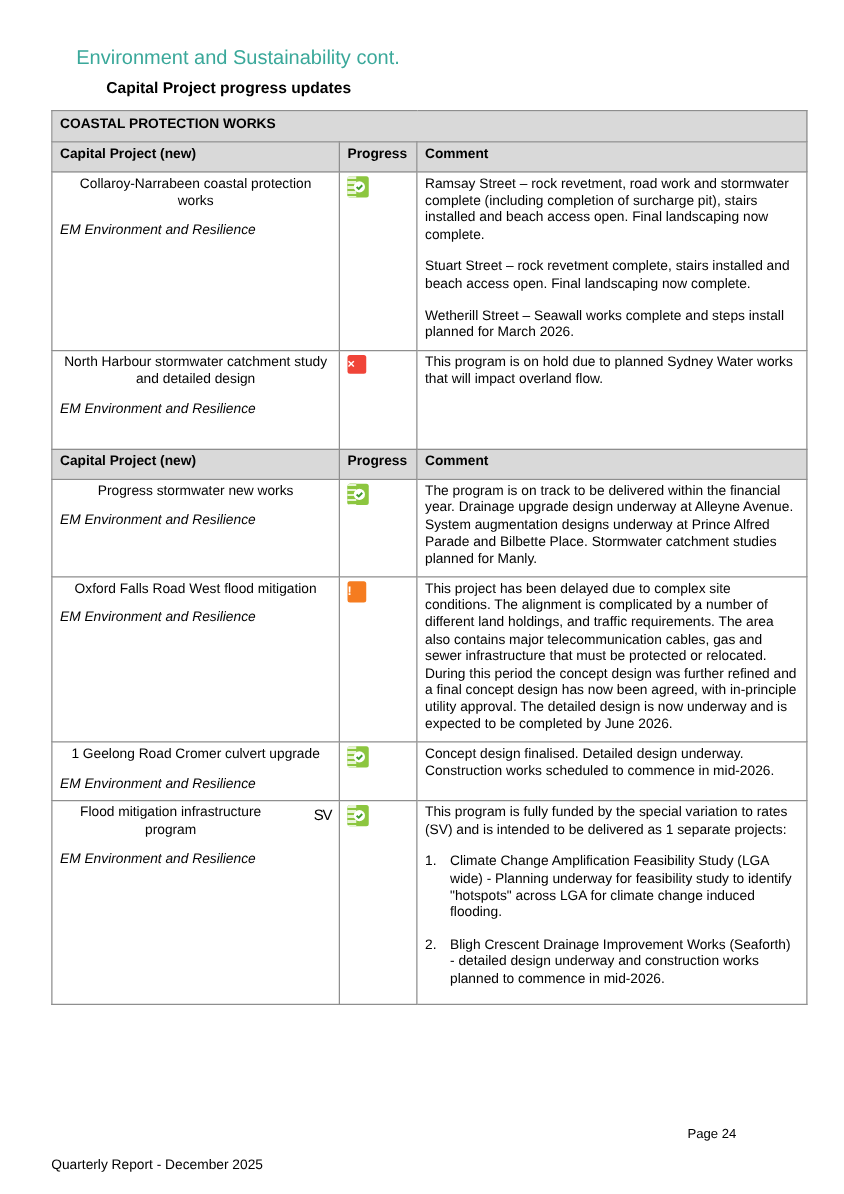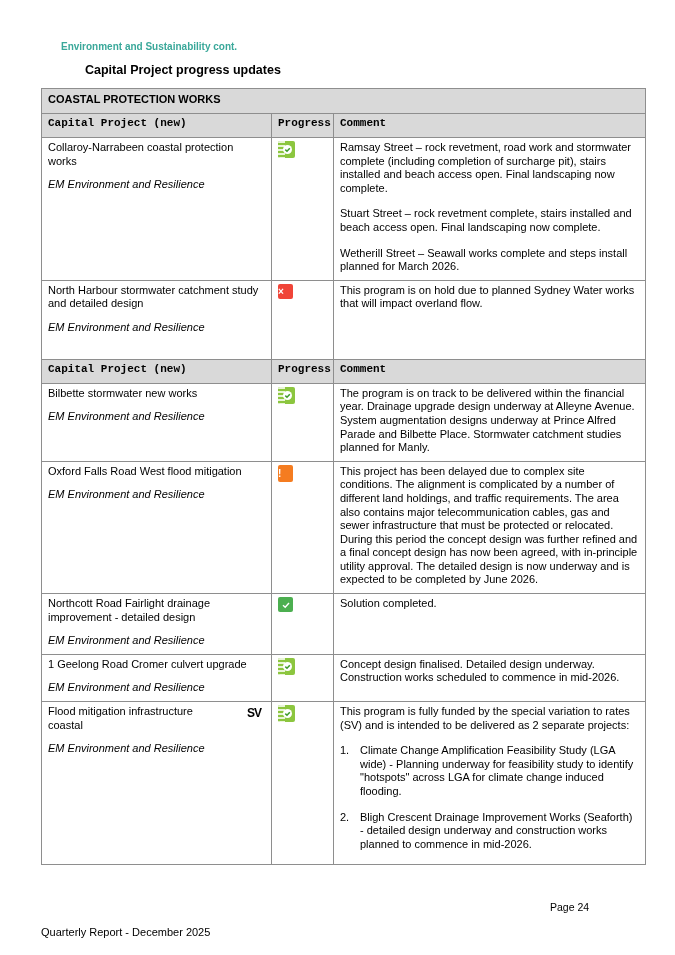--- a/index.html
+++ b/index.html
@@ -6,21 +6,21 @@
   html, body { width: 675px; height: 955px; background: #ffffff; }
   body {
     position: relative;
     font-family: "Liberation Sans", sans-serif;
     color: #000000;
     font-size: 11px;
     line-height: 13.6px;
   }
   .section-title {
     position: absolute; left: 41px; top: 40px;
-    color: #3aa89a; font-weight: bold; font-size: 10px; padding-left: 20px;
+    color: #3aa89a; font-weight: normal; font-size: 16px; padding-left: 20px;
   }
   .page-heading {
     position: absolute; left: 41px; top: 64px;
     font-weight: bold; font-size: 12.5px; margin-left: 44px;
   }
   table.progress {
     position: absolute; left: 41px; top: 88px;
     width: 604px;
     border-collapse: collapse;
     table-layout: fixed;
@@ -40,44 +40,44 @@
     padding: 2px 6px 10px 6px;
     line-height: 13px;
   }
   tr.goal b { font-weight: bold; }
   tr.section td {
     background: #d9d9d9; font-weight: bold;
     height: 25px; padding: 4px 6px;
   }
   tr.colhead th {
     background: #d9d9d9; font-weight: bold;
-    height: 24px; padding: 3px 6px; font-family: Liberation Mono, monospace;
-  }
-  .project-name { display: block; }
+    height: 24px; padding: 3px 6px;
+  }
+  .project-name { display: block; text-align: center; }
   .owner { display: block; font-style: italic; margin-top: 10px; }
   .para { display: block; }
   .para + .para { margin-top: 12px; }
   td.prog { text-align: center; padding-top: 5px; }
   .status-icon {
     display: inline-block; width: 17px; height: 17px;
     border-radius: 2px; position: relative; vertical-align: top;
   }
   .st-ontrack { background: #8cc63f; }
   .st-ontrack::before {
     content: ""; position: absolute; left: 0; top: 0; width: 7px; height: 17px;
     background: repeating-linear-gradient(180deg, #e8f5d6 0 2px, #8cc63f 2px 4px);
     border-radius: 2px 0 0 2px;
   }
   .st-ontrack svg, .st-complete svg { position: absolute; left: 3px; top: 3px; }
   .st-hold { background: #f04438; width: 15px; height: 15px; color: #fff; font-size: 10px; line-height: 15px; font-weight: bold; }
   .st-delay { background: #f57c20; width: 15px; height: 17px; color: #fff; font-size: 10px; line-height: 17px; font-weight: bold; }
   .st-complete { background: #4caf50; width: 15px; height: 15px; }
   .sv-badge {
-    float: right; width: 22px; text-align: center; margin-top: 0px;
-    font-weight: bold; font-size: 12px; line-height: 11px; letter-spacing: -1px;
+    float: right; width: 22px; text-align: right; margin-top: 0px;
+    font-weight: normal; font-size: 12px; line-height: 11px; letter-spacing: -1px;
   }
   .sv-badge .tiny { display: block; font-size: 3px; line-height: 3px; font-weight: normal; letter-spacing: 0; color: #333; }
   ol.sub { list-style: none; margin-top: 12px; }
   ol.sub li { position: relative; padding-left: 20px; }
   ol.sub li + li { margin-top: 12px; }
   ol.sub li .num { position: absolute; left: 0; top: 0; }
   .footer-left { position: absolute; left: 41px; top: 901px; font-size: 11px; margin-top: 25px; }
   .footer-right { position: absolute; left: 550px; top: 901px; font-size: 10.5px; }
 </style>
 </head>
@@ -137,21 +137,21 @@
     </tr>
 
     <tr class="colhead">
       <th>Capital Project (new)</th>
       <th>Progress</th>
       <th>Comment</th>
     </tr>
 
     <tr style="height:76px">
       <td>
-        <span class="project-name">Bilbette stormwater new works</span>
+        <span class="project-name">Progress stormwater new works</span>
         <span class="owner">EM Environment and Resilience</span>
       </td>
       <td class="prog">
         <span class="status-icon st-ontrack">
           <svg width="11" height="11" viewBox="0 0 11 11">
               <circle cx="6.5" cy="5.5" r="4.5" fill="#ffffff"></circle>
               <path d="M4.3 5.6 L6 7.2 L8.8 4.2" stroke="#3d9a2b" stroke-width="1.5" fill="none"></path>
             </svg>
         </span>
       </td>
@@ -166,36 +166,20 @@
         <span class="owner">EM Environment and Resilience</span>
       </td>
       <td class="prog">
         <span class="status-icon st-delay">!</span>
       </td>
       <td>
         <span class="para">This project has been delayed due to complex site conditions. The alignment is complicated by a number of different land holdings, and traffic requirements. The area also contains major telecommunication cables, gas and sewer infrastructure that must be protected or relocated. During this period the concept design was further refined and a final concept design has now been agreed, with in-principle utility approval. The detailed design is now underway and is expected to be completed by June 2026.</span>
       </td>
     </tr>
 
-    <tr style="height:60px">
-      <td>
-        <span class="project-name">Northcott Road Fairlight drainage improvement - detailed design</span>
-        <span class="owner">EM Environment and Resilience</span>
-      </td>
-      <td class="prog">
-        <span class="status-icon st-complete">
-          <svg width="10" height="10" viewBox="0 0 10 10" style="left:2.5px;top:2.5px">
-              <path d="M2 5.2 L4.2 7.2 L8 3" stroke="#ffffff" stroke-width="1.4" fill="none"></path>
-            </svg>
-        </span>
-      </td>
-      <td>
-        <span class="para">Solution completed.</span>
-      </td>
-    </tr>
 
     <tr style="height:46px">
       <td>
         <span class="project-name">1 Geelong Road Cromer culvert upgrade</span>
         <span class="owner">EM Environment and Resilience</span>
       </td>
       <td class="prog">
         <span class="status-icon st-ontrack">
           <svg width="11" height="11" viewBox="0 0 11 11">
               <circle cx="6.5" cy="5.5" r="4.5" fill="#ffffff"></circle>
@@ -208,33 +192,33 @@
       </td>
     </tr>
 
     <tr style="height:163px">
       <td>
         <span class="sv-badge">
           <span class="tiny">&nbsp;</span>
           <span>SV</span>
           <span class="tiny">&nbsp;</span>
         </span>
-        <span class="project-name" style="padding-right:40px">Flood mitigation infrastructure coastal</span>
-        <span class="owner">EM Environment and Resilience</span>
-      </td>
-      <td class="prog">
-        <span class="status-icon st-ontrack">
-          <svg width="11" height="11" viewBox="0 0 11 11">
-              <circle cx="6.5" cy="5.5" r="4.5" fill="#ffffff"></circle>
-              <path d="M4.3 5.6 L6 7.2 L8.8 4.2" stroke="#3d9a2b" stroke-width="1.5" fill="none"></path>
-            </svg>
-        </span>
-      </td>
-      <td>
-        <span class="para">This program is fully funded by the special variation to rates (SV) and is intended to be delivered as 2 separate projects:</span>
+        <span class="project-name" style="padding-right:40px">Flood mitigation infrastructure program</span>
+        <span class="owner">EM Environment and Resilience</span>
+      </td>
+      <td class="prog">
+        <span class="status-icon st-ontrack">
+          <svg width="11" height="11" viewBox="0 0 11 11">
+              <circle cx="6.5" cy="5.5" r="4.5" fill="#ffffff"></circle>
+              <path d="M4.3 5.6 L6 7.2 L8.8 4.2" stroke="#3d9a2b" stroke-width="1.5" fill="none"></path>
+            </svg>
+        </span>
+      </td>
+      <td>
+        <span class="para">This program is fully funded by the special variation to rates (SV) and is intended to be delivered as 1 separate projects:</span>
         <ol class="sub">
           <li>
             <span class="num">1.</span>
             <span>Climate Change Amplification Feasibility Study (LGA wide) - Planning underway for feasibility study to identify "hotspots" across LGA for climate change induced flooding.</span>
           </li>
           <li>
             <span class="num">2.</span>
             <span>Bligh Crescent Drainage Improvement Works (Seaforth) - detailed design underway and construction works planned to commence in mid-2026.</span>
           </li>
         </ol>

